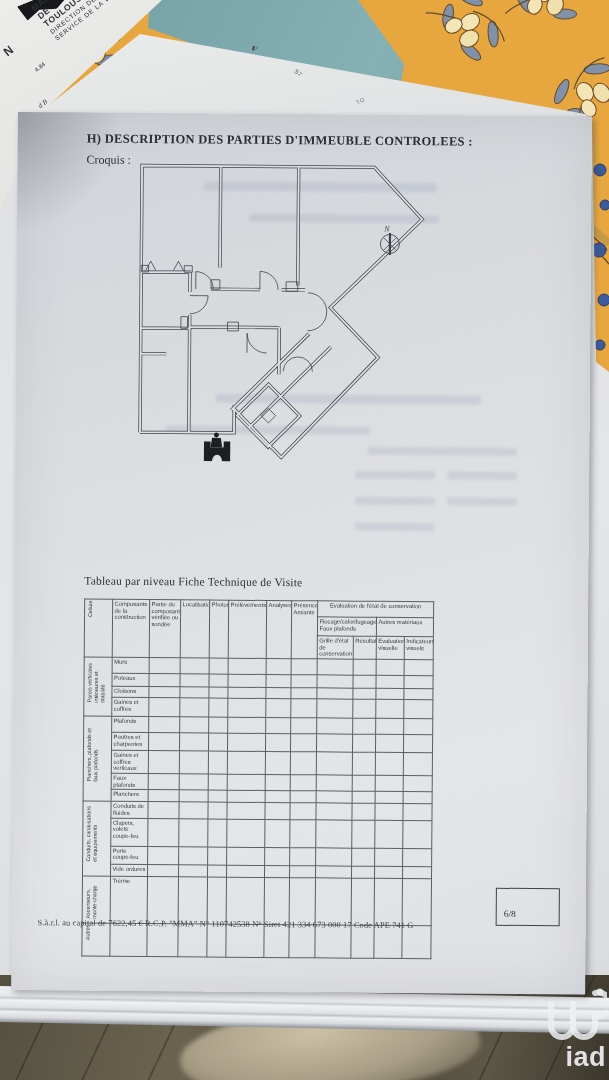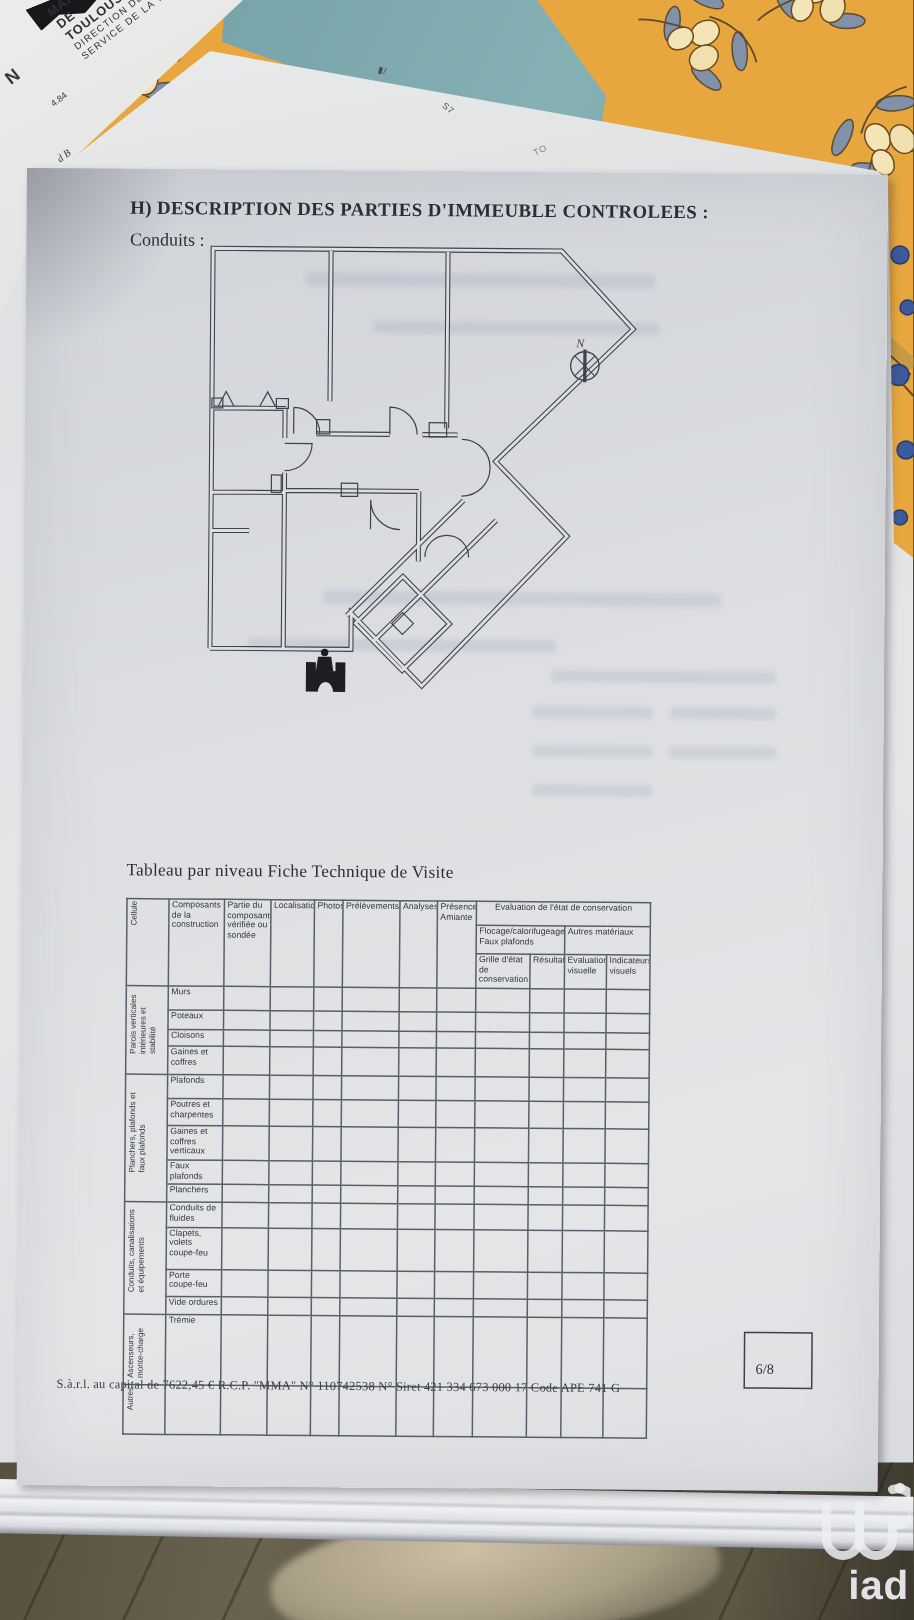--- a/index.html
+++ b/index.html
@@ -55,21 +55,21 @@
   .ghost{position:absolute;background:#5d6c94;opacity:.13;filter:blur(1.6px);border-radius:2px;}
 
   #table-title{left:70px;top:462px;font-family:"Liberation Serif",serif;font-size:11.5px;color:#2b2e34;letter-spacing:.2px;}
   #fiche{left:70px;top:486px;}
   #fiche table{border-collapse:collapse;table-layout:fixed;width:349px;}
   #fiche td,#fiche th{border:.8px solid #5a5f67;padding:1px 1.5px;font-size:5.8px;line-height:1.15;
     color:#33373e;font-weight:normal;text-align:left;vertical-align:top;overflow:hidden;}
   #fiche th.center{text-align:center;}
   .rot{writing-mode:vertical-rl;transform:rotate(180deg);font-size:5.4px;line-height:1.2;display:inline-block;}
   .gcell{text-align:center;vertical-align:middle;}
-  #pagenum{left:484px;top:772px;width:46px;height:38px;border:1.2px solid #3d4148;
+  #pagenum{left:484px;top:772px;width:64px;height:38px;border:1.2px solid #3d4148;
     font-family:"Liberation Serif",serif;font-size:9.5px;color:#2f3237;display:flex;align-items:flex-end;padding:0 0 6px 7px;box-sizing:border-box;}
   #footer{left:26px;top:806px;width:540px;font-family:"Liberation Serif",serif;font-size:8.3px;
     color:#3a3e45;letter-spacing:.15px;}
 
   
   #iad{left:543px;top:988px;z-index:12;}
   #iad-text{left:560px;top:1042px;width:46px;z-index:12;text-align:right;
     font-size:27px;font-weight:bold;color:rgba(240,240,245,.92);letter-spacing:.5px;}
 </style>
 </head>
@@ -133,21 +133,21 @@
   <div id="underpaper" class="abs"></div>
 
   <div id="floor" class="abs"></div>
   <div id="fabric" class="abs"></div>
   <div id="stack" class="abs"></div>
 
   <div id="page" class="abs">
     <div id="page-corner-shadow" class="abs"></div>
 
     <div id="heading" class="abs">H) DESCRIPTION DES PARTIES D'IMMEUBLE CONTROLEES :</div>
-    <div id="croquis" class="abs">Conduits :</div>
+    <div id="croquis" class="abs">Croquis :</div>
 
     <div class="ghost" style="left:187px;top:68px;width:232px;height:9px;"></div>
     <div class="ghost" style="left:232px;top:100px;width:190px;height:8px;"></div>
     <div class="ghost" style="left:200px;top:280px;width:265px;height:9px;"></div>
     <div class="ghost" style="left:150px;top:312px;width:205px;height:8px;"></div>
     <div class="ghost" style="left:352px;top:332px;width:150px;height:8px;"></div>
     <div class="ghost" style="left:340px;top:356px;width:80px;height:8px;"></div>
     <div class="ghost" style="left:432px;top:356px;width:70px;height:8px;"></div>
     <div class="ghost" style="left:340px;top:382px;width:80px;height:8px;"></div>
     <div class="ghost" style="left:432px;top:382px;width:70px;height:8px;"></div>

